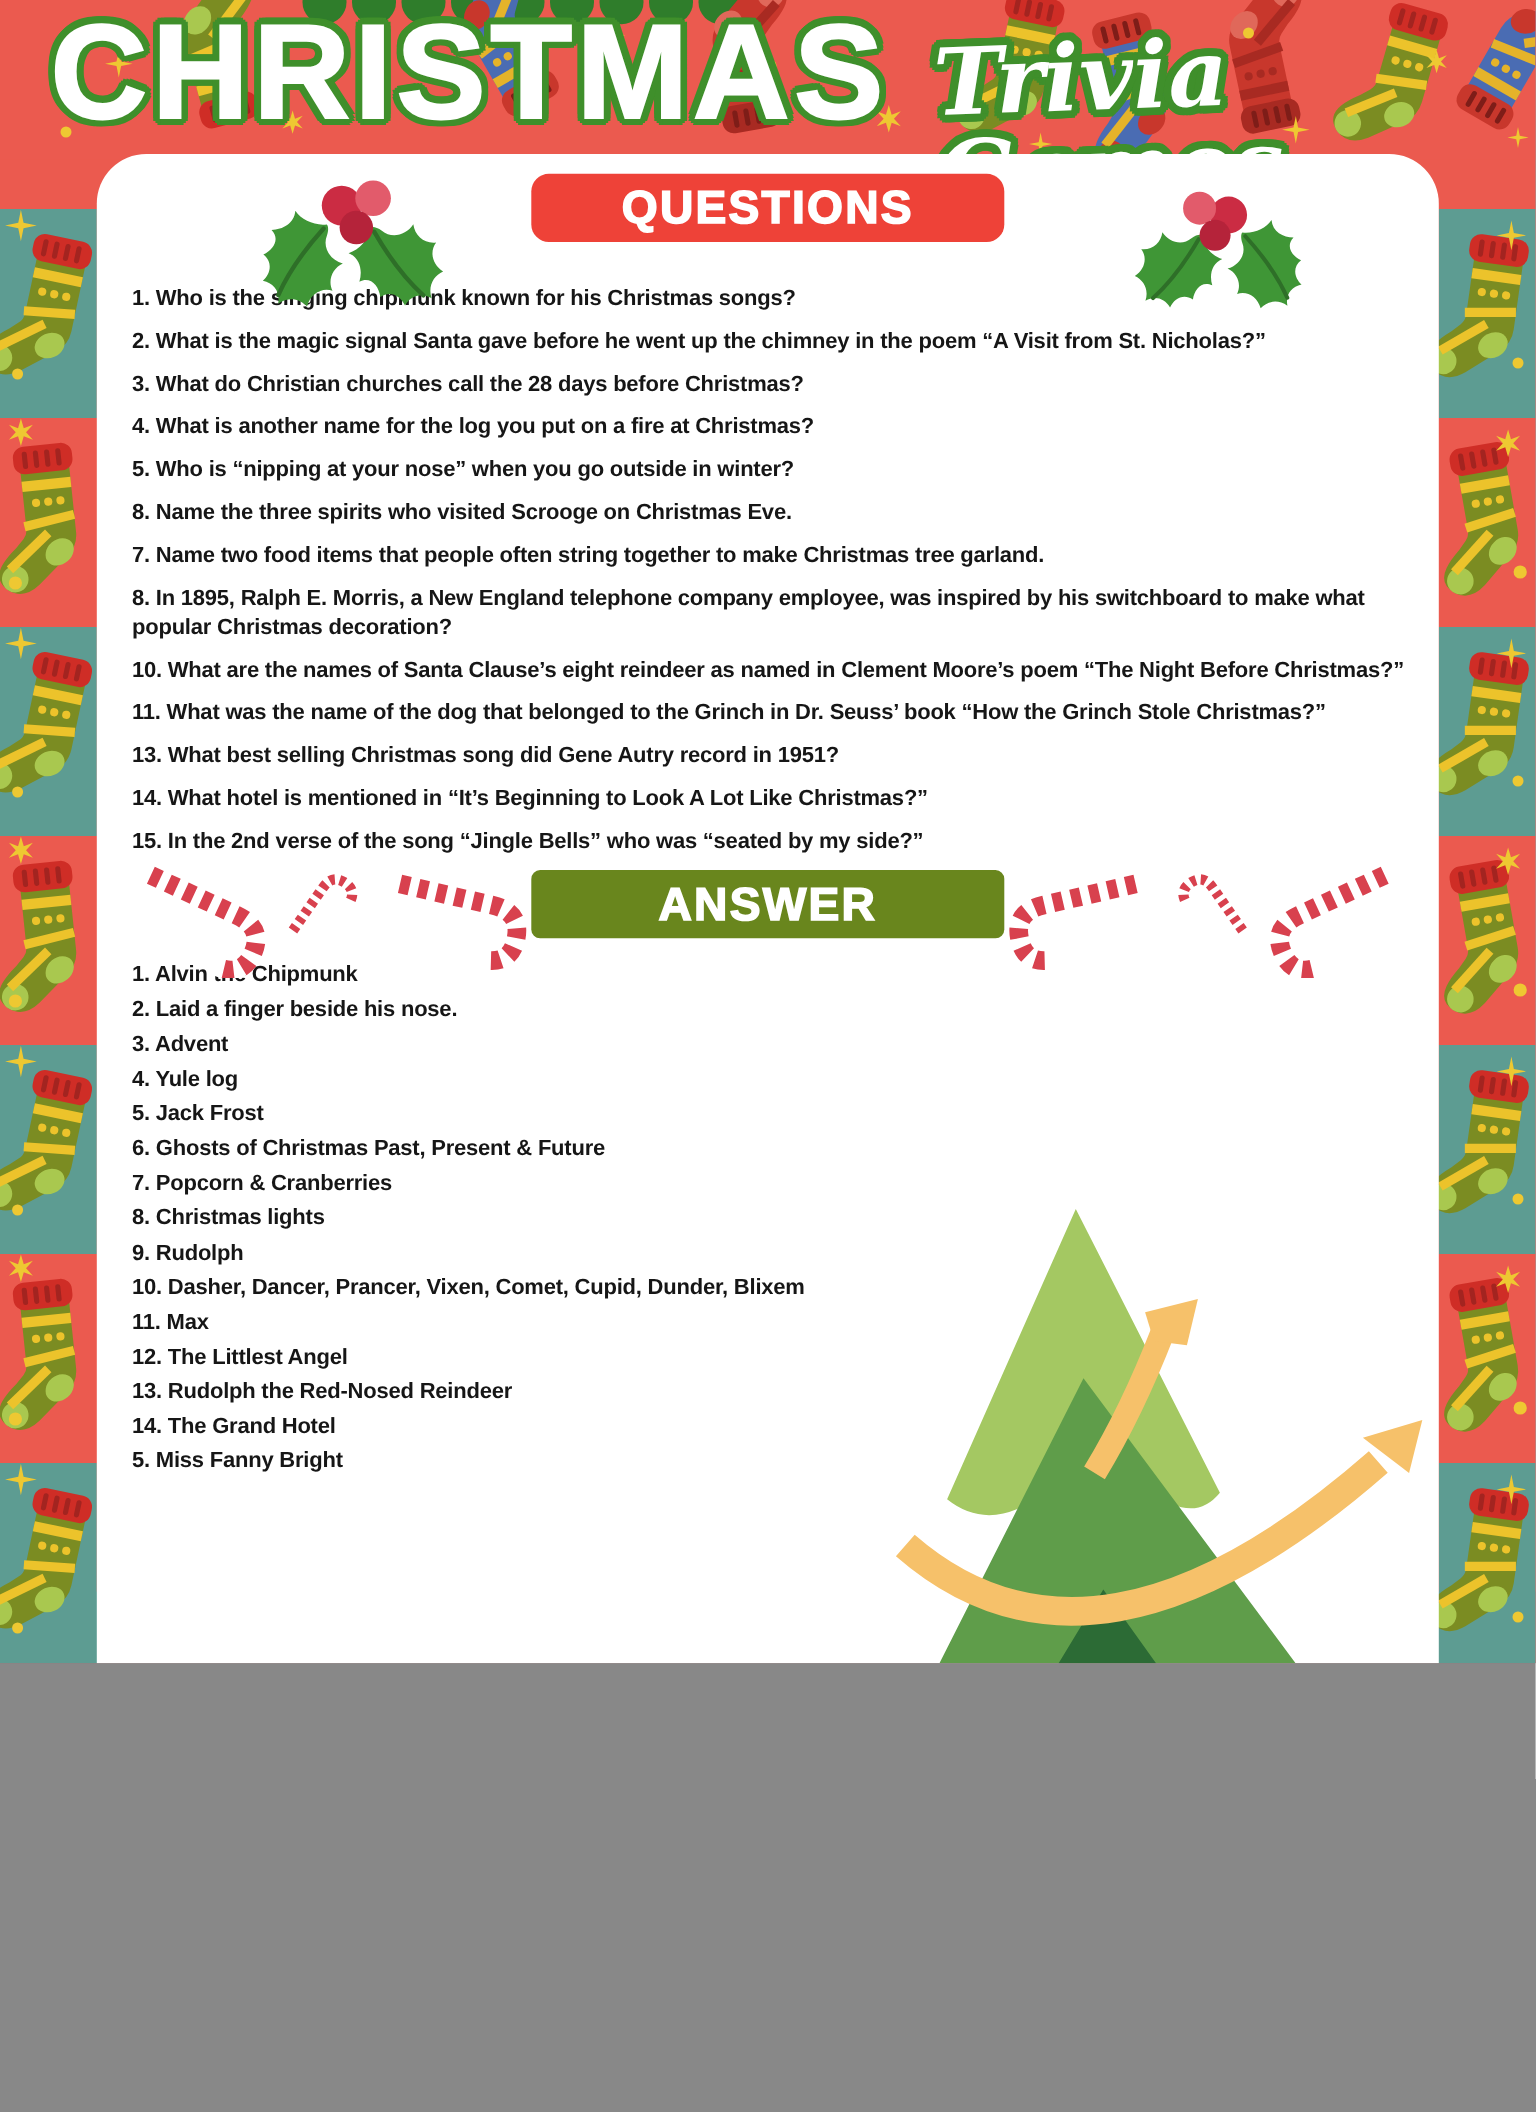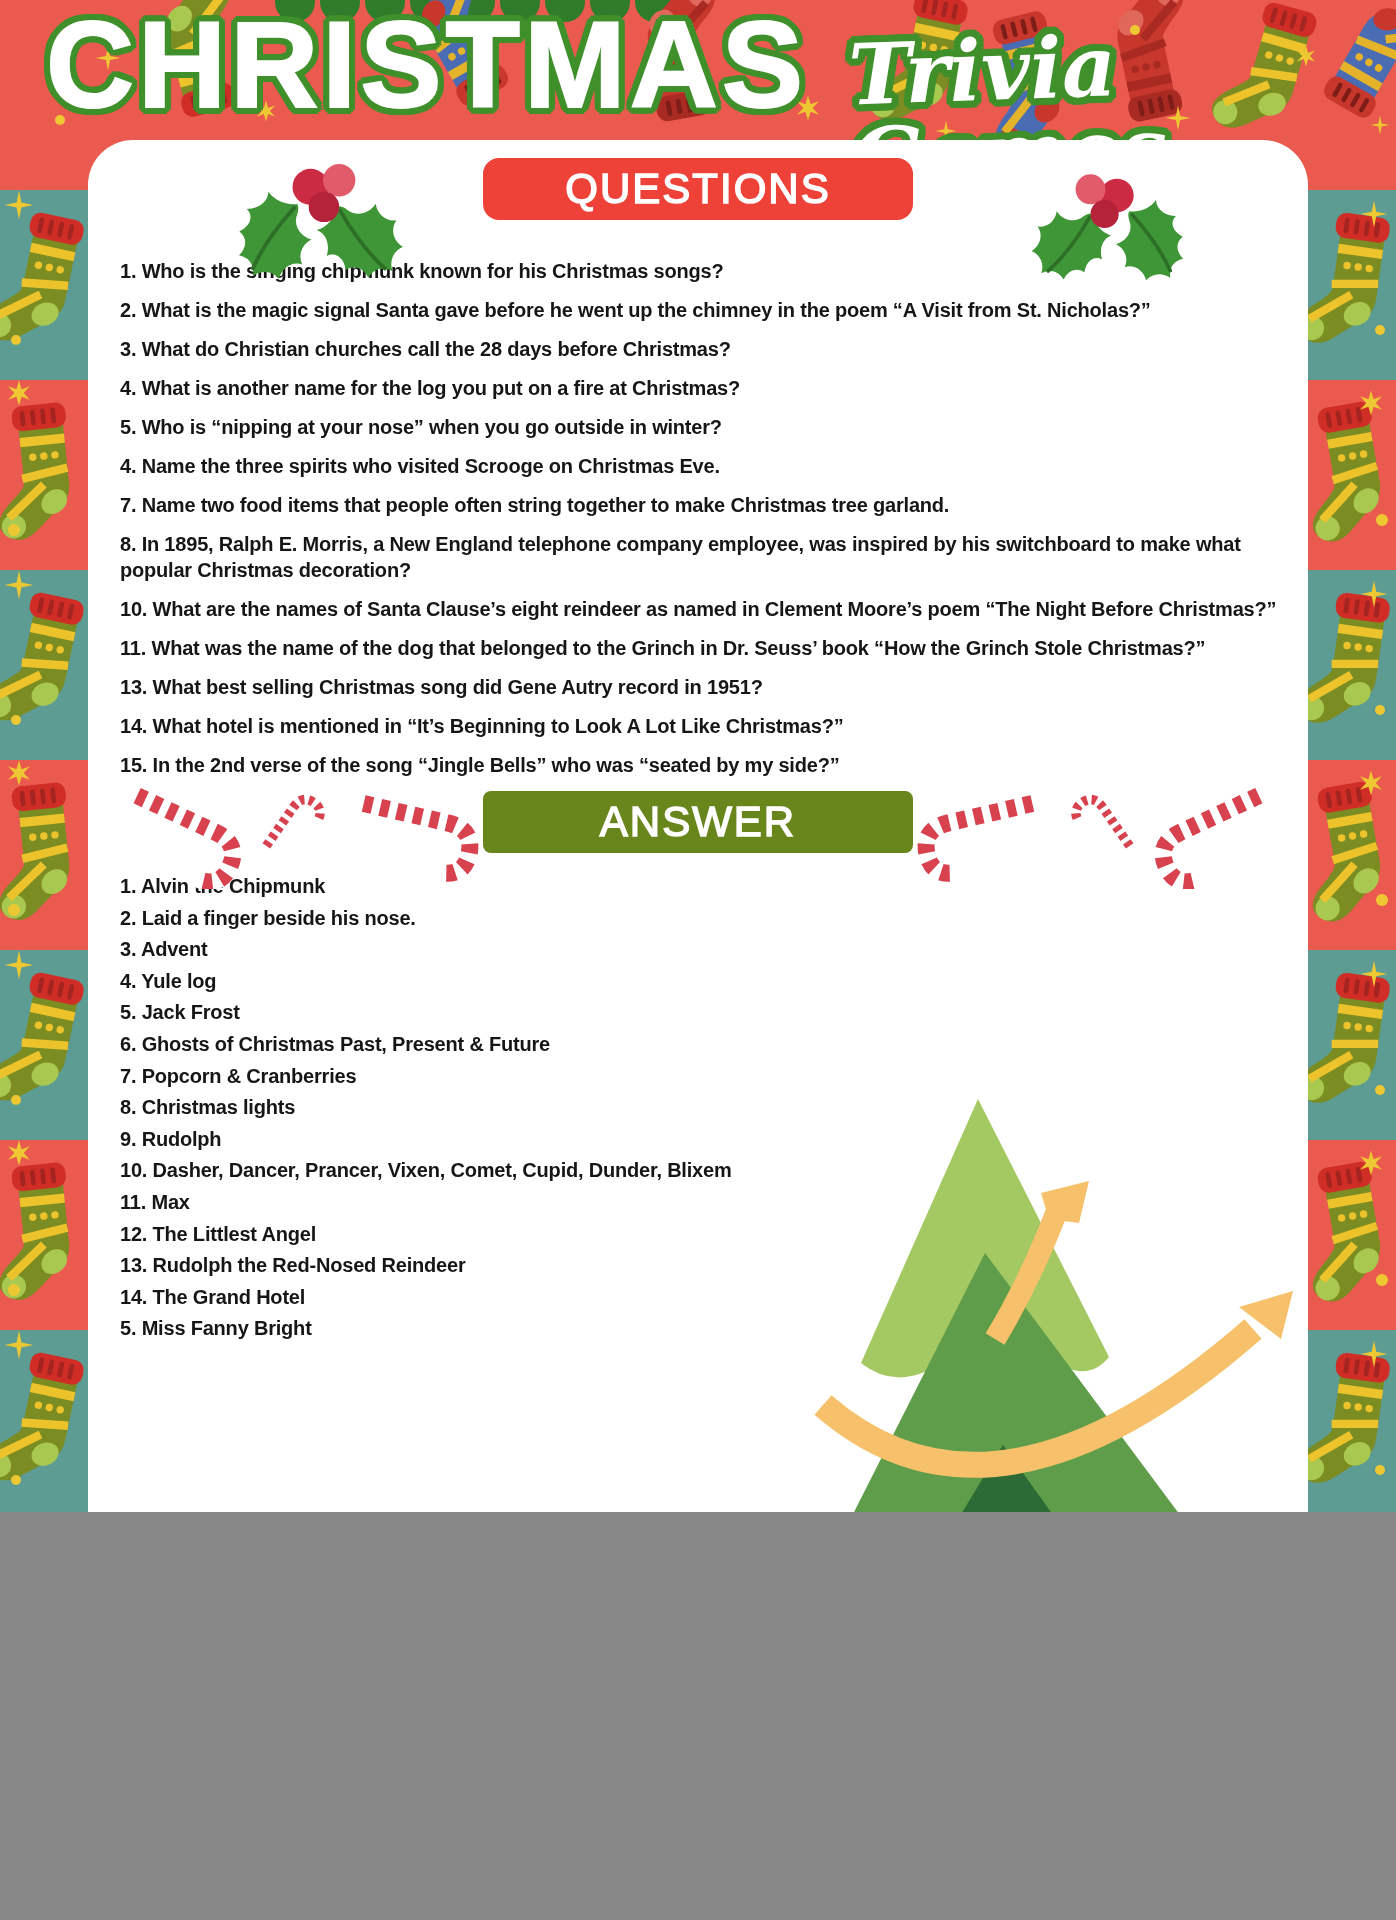--- a/index.html
+++ b/index.html
@@ -23,21 +23,21 @@
     5px 5px 0 var(--title_outline),-5px 5px 0 var(--title_outline),5px -5px 0 var(--title_outline),-5px -5px 0 var(--title_outline),
     7px 3px 0 var(--title_outline),-7px 3px 0 var(--title_outline),7px -3px 0 var(--title_outline),-7px -3px 0 var(--title_outline),
     3px 7px 0 var(--title_outline),-3px 7px 0 var(--title_outline),3px -7px 0 var(--title_outline),-3px -7px 0 var(--title_outline);}
   .t-main{position:absolute;left:46px;top:4px;font-size:122px;font-weight:700;letter-spacing:4px;line-height:1;
           -webkit-text-stroke:2px #fff;}
   .t-script{position:absolute;left:850px;top:24px;font-size:84px;font-weight:700;font-style:italic;
           font-family:"DejaVu Serif","Liberation Serif",serif;transform:rotate(-2deg);line-height:1;}
   .card{position:absolute;left:88px;top:140px;width:1220px;height:1715px;background:var(--card_bg);
         border-radius:45px;z-index:4;}
   .banner{display:flex;align-items:center;justify-content:center;width:430px;height:62px;margin:0 auto;
-          color:#fff;font-size:42px;font-weight:400;letter-spacing:2px;-webkit-text-stroke:1.5px #fff;}
+          color:#fff;font-size:42px;font-weight:700;letter-spacing:2px;-webkit-text-stroke:1.5px #fff;}
   .banner-q{background:var(--banner_red);border-radius:16px;margin-top:18px;}
   .banner-a{background:var(--banner_green);border-radius:8px;}
   .qa-list{list-style:none;margin:0;padding:0 28px 0 32px;width:1160px;color:var(--text);
            font-weight:700;font-size:20px;letter-spacing:-0.2px;line-height:1.3;}
   .q-list{margin-top:38px;}
   .q-list li{margin-bottom:13px;}
   .answer-row{position:relative;margin-top:4px;}
   .a-list{margin-top:20px;}
   .a-list li{margin-bottom:5.6px;}
   .holly{position:absolute;}
@@ -230,21 +230,21 @@
     </svg>
 
     <div class="banner banner-q">QUESTIONS</div>
 
     <ul class="qa-list q-list">
       <li>1. Who is the singing chipmunk known for his Christmas songs?</li>
       <li>2. What is the magic signal Santa gave before he went up the chimney in the poem “A Visit from St. Nicholas?”</li>
       <li>3. What do Christian churches call the 28 days before Christmas?</li>
       <li>4. What is another name for the log you put on a fire at Christmas?</li>
       <li>5. Who is “nipping at your nose” when you go outside in winter?</li>
-      <li>4. Name the three spirits who visited Scrooge on Christmas Eve.</li>
+      <li>8. Name the three spirits who visited Scrooge on Christmas Eve.</li>
       <li>7. Name two food items that people often string together to make Christmas tree garland.</li>
       <li>8. In 1895, Ralph E. Morris, a New England telephone company employee, was inspired by his switchboard to make what popular Christmas decoration?</li>
       <li>10. What are the names of Santa Clause’s eight reindeer as named in Clement Moore’s poem “The Night Before Christmas?”</li>
       <li>11. What was the name of the dog that belonged to the Grinch in Dr. Seuss’ book “How the Grinch Stole Christmas?”</li>
       <li>13. What best selling Christmas song did Gene Autry record in 1951?</li>
       <li>14. What hotel is mentioned in “It’s Beginning to Look A Lot Like Christmas?”</li>
       <li>15. In the 2nd verse of the song “Jingle Bells” who was “seated by my side?”</li>
     </ul>
 
     <div class="answer-row">

